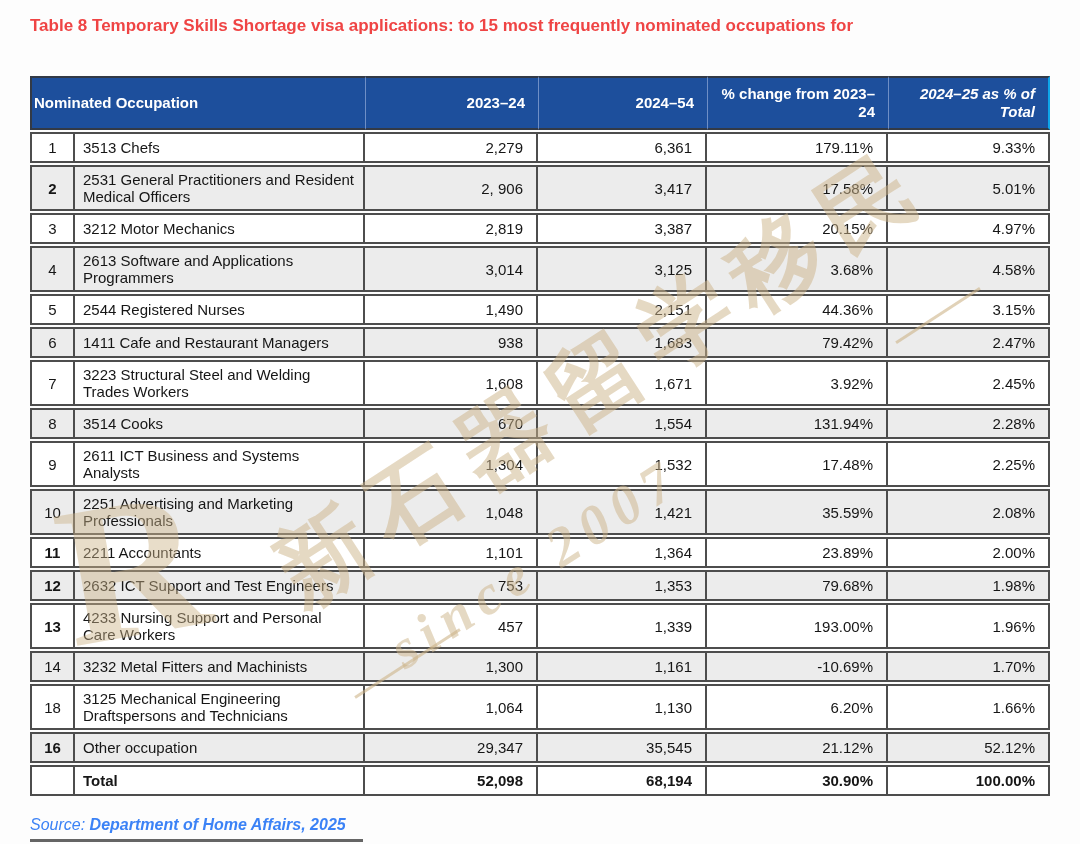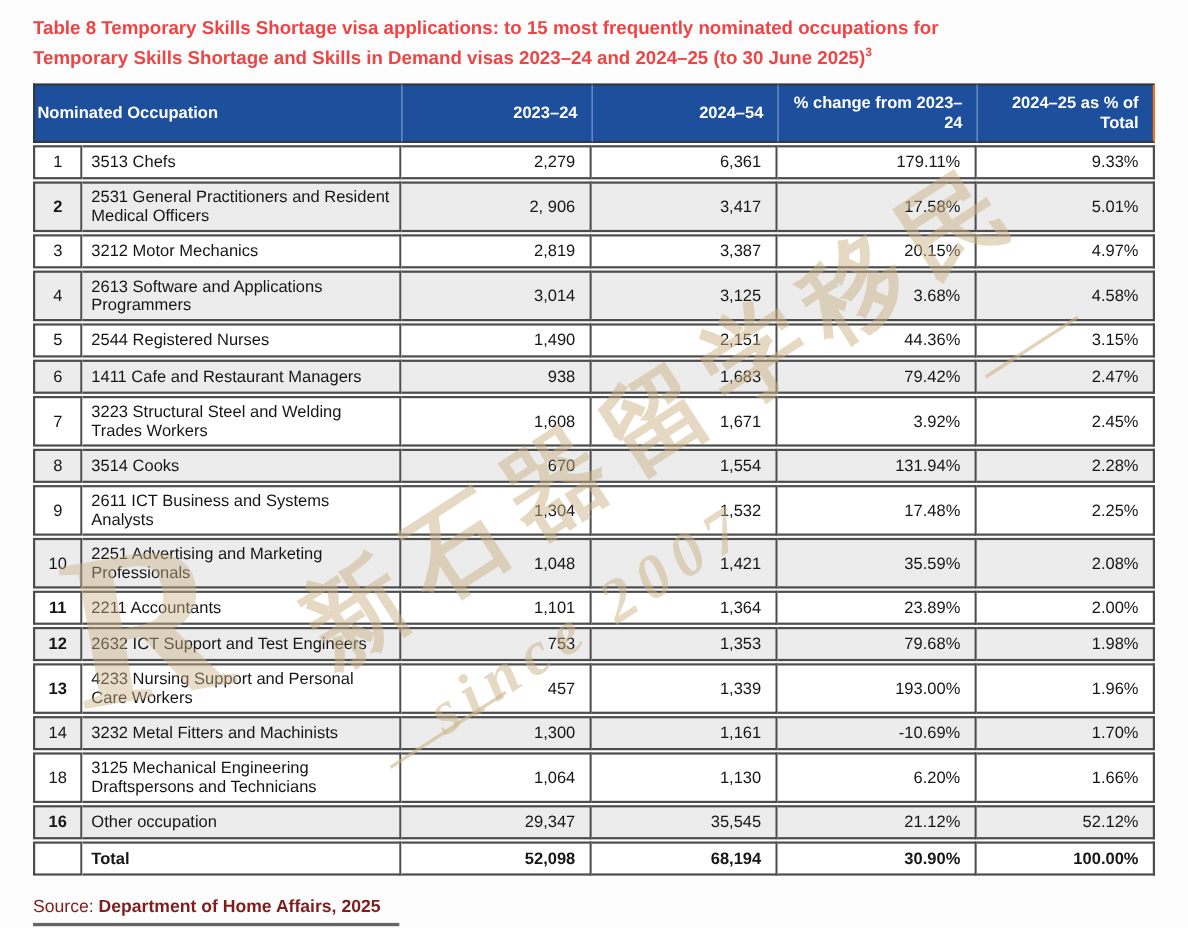--- a/index.html
+++ b/index.html
@@ -27,37 +27,37 @@
     font-size:15px;color:#161616;
   }
   thead th{
     background:var(--header-blue);color:#ffffff;font-weight:700;
     text-align:right;vertical-align:middle;line-height:18px;
     padding:7px 13px 7px 0;
     border-top:2px solid #333a46;border-bottom:2px solid #333a46;
   }
   thead th.occ-h{text-align:left;padding-left:2px;}
   thead th:first-child{border-left:2px solid #333a46;}
-  thead th:last-child{border-right:2px solid #f97316;}
+  thead th:last-child{border-right:2px solid #0ea5e9;font-style:italic;}
   thead th:not(:first-child){border-left:1px solid #6f8fc6;}
   tbody td, tfoot td{
     background:#ffffff;
     border-top:2px solid var(--border-gray);
     border-bottom:2px solid var(--border-gray);
     border-right:2px solid var(--border-gray);
     padding:4px 13px 4px 0;text-align:right;vertical-align:middle;line-height:19px;
   }
   tbody td:first-child, tfoot td:first-child{border-left:2px solid var(--border-gray);}
   td.num{text-align:center;padding:4px 2px;}
   td.num.bold{font-weight:700;}
   td.occ{text-align:left;padding:4px 6px 4px 8px;line-height:17px;}
   tbody tr:nth-child(even) td{background:var(--alt-row-gray);}
   tfoot td{font-weight:700;margin-left:28px;}
   .source-line{
-    position:absolute;left:30px;top:816px;font-size:16px;color:#7f1d1d;
+    position:absolute;left:30px;top:816px;font-size:16px;color:#3b82f6;font-style:italic;
   }
   .source-line .src-bold{font-weight:700;}
   .cutoff-line{
     position:absolute;left:30px;top:839px;width:333px;height:3px;
     background:#3f3f3f;opacity:.8;
   }
   
   .watermark{position:absolute;inset:0;pointer-events:none;z-index:4;}
   .wm-cn{
     position:absolute;left:285px;top:520px;transform:rotate(-33deg);transform-origin:0 50%;
@@ -78,21 +78,20 @@
   }
   .wm-slash{position:absolute;height:3px;background:var(--watermark-tan);opacity:.6;transform:rotate(-33deg);}
   .wm-slash.s1{left:345px;top:662px;width:125px;}
   .wm-slash.s2{left:888px;top:314px;width:100px;}
 </style>
 </head>
 <body>
 
 <div class="page-title">
   <div>Table 8 Temporary Skills Shortage visa applications: to 15 most frequently nominated occupations for</div>
-  <div><span>Temporary Skills Shortage and Skills in Demand visas 2023–24 and 2024–25 (to 30 June 2025)</span><sup>3</sup></div>
 </div>
 
 <table class="data-table">
   <colgroup>
     <col style="width:45px">
       <col style="width:290px">
       <col style="width:173px">
     <col style="width:169px">
       <col style="width:181px">
       <col style="width:162px">

